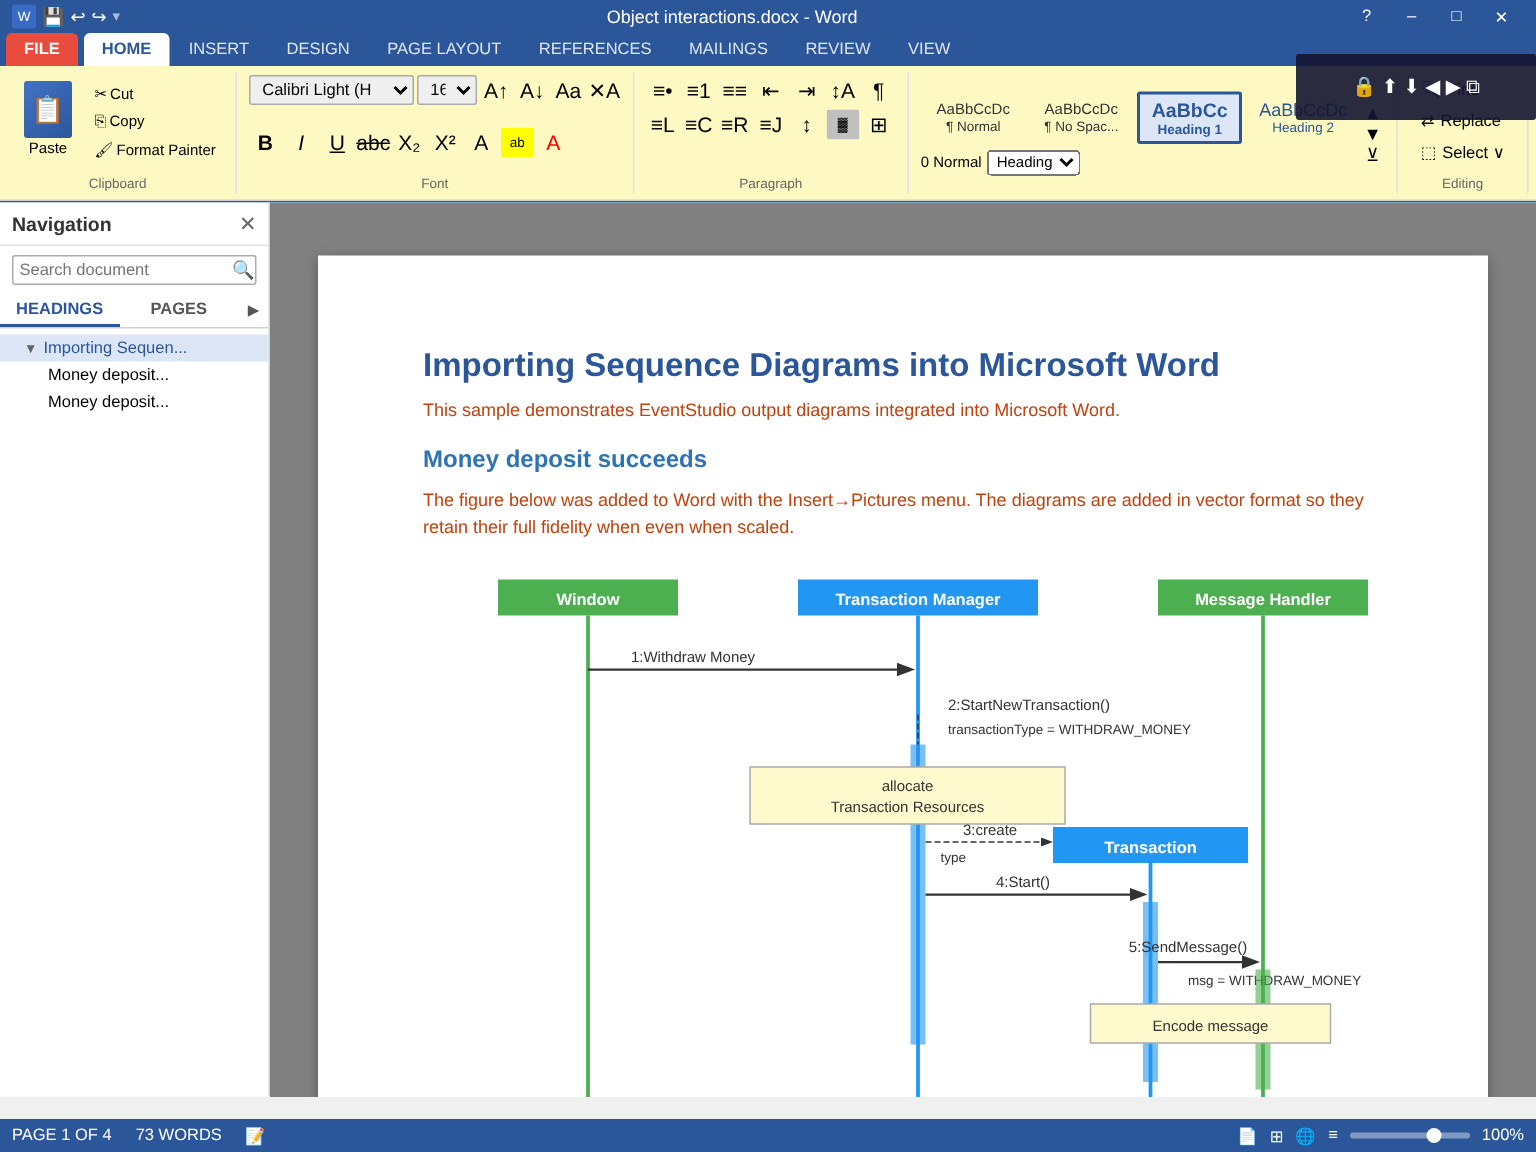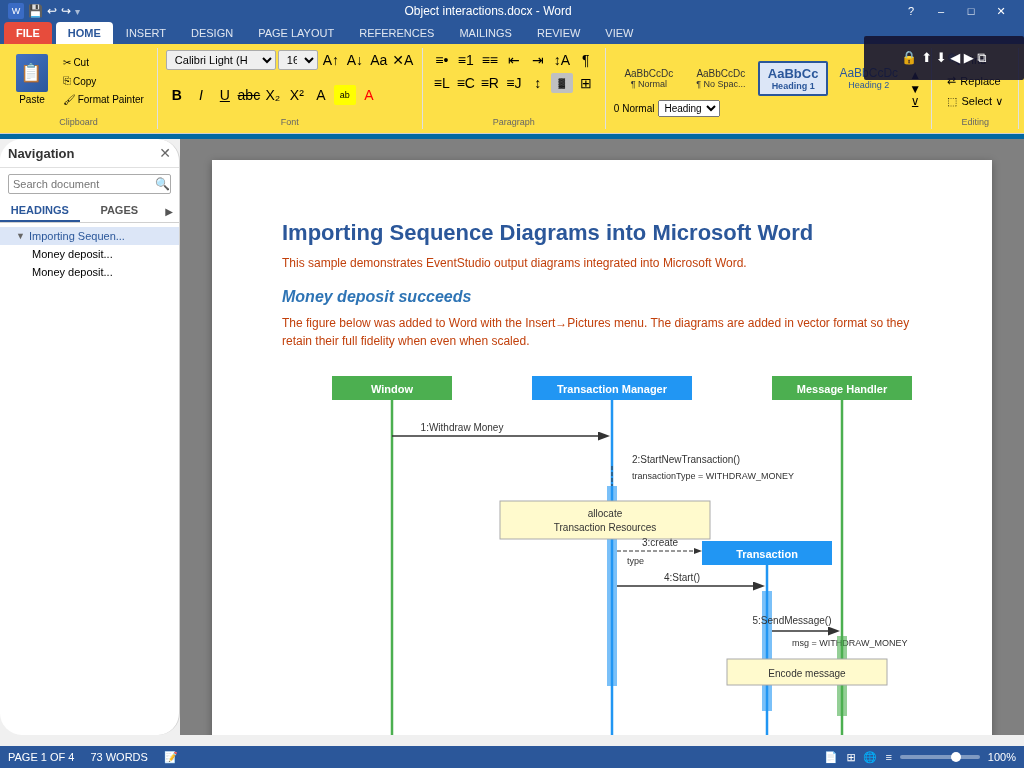--- a/index.html
+++ b/index.html
@@ -15,21 +15,21 @@
       justify-content: space-between;
       padding: 0 8px;
       font-size: 11px;
     }
     .title-bar-left { display: flex; align-items: center; gap: 4px; }
     .title-icon { width: 16px; height: 16px; background: #3a6bc4; border-radius: 2px; display: flex; align-items: center; justify-content: center; font-size: 9px; color: white; }
     .win-controls { display: flex; gap: 0; }
     .win-btn { width: 30px; height: 22px; display: flex; align-items: center; justify-content: center; font-size: 11px; color: white; cursor: pointer; }
 
     
-    .ribbon { background: #fde047; border-bottom: 5px solid #0369a1; }
+    .ribbon { background: #fef9c3; border-bottom: 1px solid #0369a1; }
     .ribbon-tabs { background: #2b579a; display: flex; align-items: flex-end; padding-left: 4px; }
     .ribbon-tab {
       padding: 5px 12px;
       font-size: 11px;
       color: rgba(255,255,255,0.85);
       cursor: pointer;
       border-radius: 4px 4px 0 0;
       margin-right: 1px;
     }
     .ribbon-tab.active { background: #fff; color: #2b579a; font-weight: bold; }
@@ -83,21 +83,20 @@
     .main-layout { display: flex; height: calc(768px - 22px - 120px - 30px); }
 
     
     .nav-pane {
       width: 180px;
       background: #fff;
       border-right: 1px solid #d0d0d0;
       display: flex;
       flex-direction: column;
       flex-shrink: 0;
-      border-radius: 22px;
     }
     .nav-header {
       display: flex;
       align-items: center;
       justify-content: space-between;
       padding: 6px 8px;
       border-bottom: 1px solid #e0e0e0;
     }
     .nav-title { font-size: 13px; font-weight: bold; color: #333; }
     .nav-close { cursor: pointer; color: #666; font-size: 14px; }
@@ -117,27 +116,27 @@
     .nav-tab.active { color: #2b579a; border-bottom-color: #2b579a; }
     .nav-tab-arrow { width: 20px; display: flex; align-items: center; justify-content: center; cursor: pointer; color: #555; font-size: 10px; }
 
     .nav-tree { padding: 4px 0; flex: 1; overflow-y: auto; }
     .nav-item { display: flex; align-items: center; padding: 3px 8px 3px 16px; cursor: pointer; font-size: 11px; }
     .nav-item.active { background: #dce6f7; color: #2b579a; }
     .nav-item-arrow { margin-right: 4px; font-size: 9px; color: #666; }
     .nav-sub-item { padding-left: 32px; }
 
     
-    .doc-area { flex: 1; background: #808080; overflow-y: auto; display: flex; flex-direction: column; align-items: center; padding: 21px; }
+    .doc-area { flex: 1; background: #808080; overflow-y: auto; display: flex; flex-direction: column; align-items: center; padding: 35px; }
     .doc-page { background: white; width: 780px; min-height: 900px; padding: 60px 70px; box-shadow: 0 2px 8px rgba(0,0,0,0.3); }
 
     
     .doc-title { font-size: 22px; color: #2b579a; font-weight: bold; margin-bottom: 8px; }
     .doc-body { font-size: 12px; color: #c2410c; line-height: 1.5; margin-bottom: 16px; }
-    .doc-h2 { font-size: 16px; color: #2e74b5; font-weight: bold; margin-bottom: 8px; font-style: italic; }
+    .doc-h2 { font-size: 16px; color: #2e74b5; font-weight: bold; margin-bottom: 8px; }
 
     
     .status-bar {
       background: #2b579a;
       color: white;
       height: 22px;
       display: flex;
       align-items: center;
       padding: 0 8px;
       font-size: 11px;

